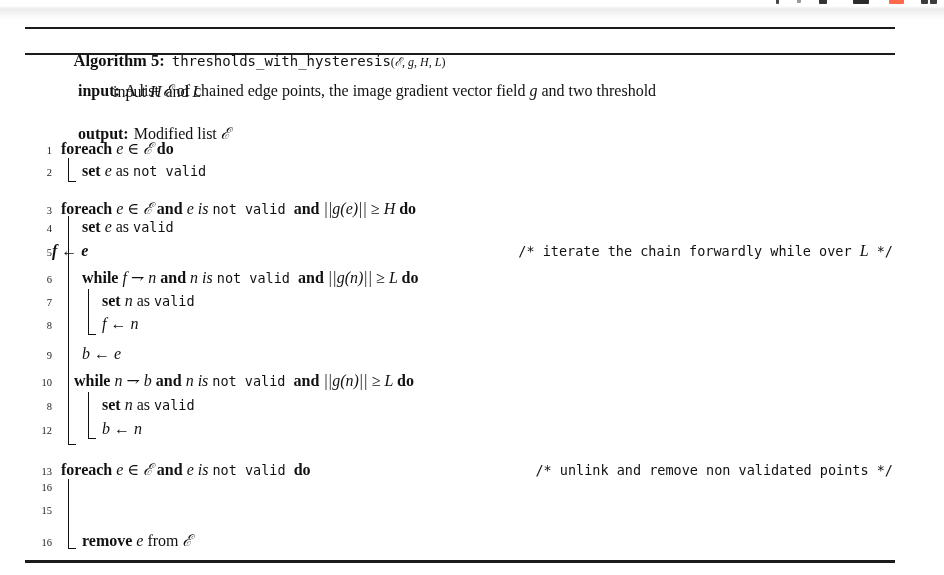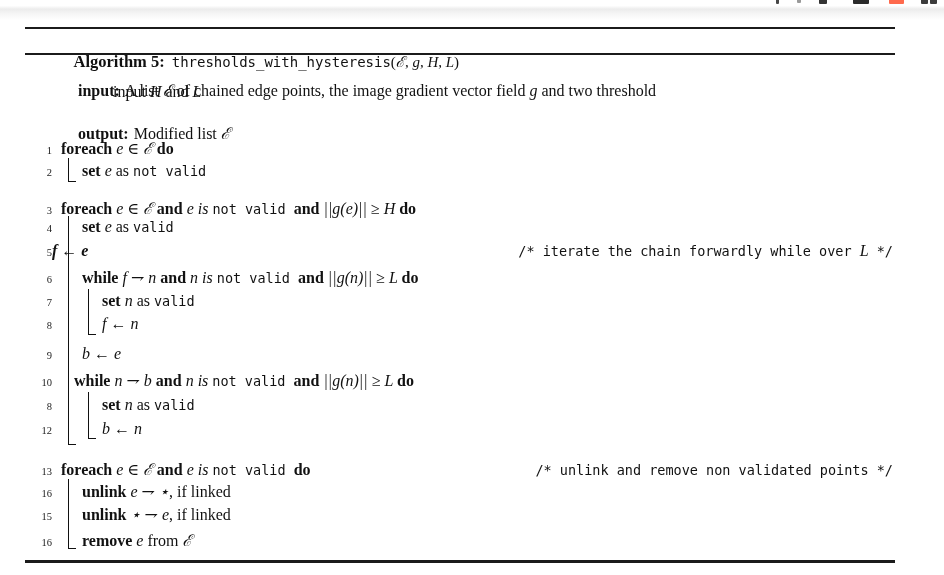--- a/index.html
+++ b/index.html
@@ -8,21 +8,21 @@
   .chrome-strip{position:absolute;top:0;left:0;width:944px;height:20px;
         background:linear-gradient(180deg,#ffffff 0%,#ffffff 28%,#ececec 46%,#f6f6f6 70%,#ffffff 100%);}
   .chrome-icon{position:absolute;top:0;border-radius:0 0 1px 1px;}
   .rule{position:absolute;left:25px;width:870px;background:#1b1b1b;}
   .rule-top{top:27px;height:2px;}
   .rule-mid{top:53px;height:2px;}
   .rule-bottom{top:560px;height:3px;}
   .title-row{position:absolute;left:57px;top:31px;font-size:16.5px;white-space:pre;}
   .t-label{font-weight:bold;margin-right:7px;}
   .t-name{font-family:"DejaVu Sans Mono","Liberation Mono",monospace;font-size:14px;}
-  .t-args{font-size:15px;}
+  .t-args{font-size:12px;}
   .io-line{position:absolute;font-size:16px;white-space:pre;}
   .io-input1{left:62px;top:61px;}
   .io-input2{left:113px;top:83px;}
   .io-output{left:62px;top:104px;}
   .io-label{font-weight:bold;margin-right:5px;}
   .code-line{position:absolute;left:28px;width:865px;height:20px;display:flex;
         align-items:baseline;font-size:16px;white-space:pre;}
   .line-num{flex:none;width:24px;text-align:right;font-size:10.5px;color:#222;}
   .line-content{white-space:pre;}
   .line-comment{margin-left:auto;white-space:pre;}
@@ -70,22 +70,22 @@
       <div class="code-line" style="top: 218px;"><span class="line-num">4</span><span class="line-content" style="margin-left: 30px;"><span class="s-b">set </span><span class="s-i">e</span><span class="s-r"> as </span><span class="s-t">valid</span></span></div>
       <div class="code-line" style="top: 242px;"><span class="line-num">5</span><span class="line-content" style=" font-weight: bold;"><span class="s-i">f ← e</span></span><span class="line-comment"><span class="s-t">/* iterate the chain forwardly while over </span><span class="s-i">L</span><span class="s-t"> */</span></span></div>
       <div class="code-line" style="top: 268px;"><span class="line-num">6</span><span class="line-content" style="margin-left: 30px;"><span class="s-b">while </span><span class="s-i">f ⇁ n </span><span class="s-b">and </span><span class="s-i">n is </span><span class="s-t">not valid </span><span class="s-b">and </span><span class="s-i">||g(n)|| ≥ L </span><span class="s-b">do</span></span></div>
       <div class="code-line" style="top: 292px;"><span class="line-num">7</span><span class="line-content" style="margin-left: 50px;"><span class="s-b">set </span><span class="s-i">n</span><span class="s-r"> as </span><span class="s-t">valid</span></span></div>
       <div class="code-line" style="top: 315px;"><span class="line-num">8</span><span class="line-content" style="margin-left: 50px;"><span class="s-i">f ← n</span></span></div>
       <div class="code-line" style="top: 345px;"><span class="line-num">9</span><span class="line-content" style="margin-left: 30px;"><span class="s-i">b ← e</span></span></div>
       <div class="code-line" style="top: 371px;"><span class="line-num">10</span><span class="line-content" style="margin-left: 22px;"><span class="s-b">while </span><span class="s-i">n ⇁ b </span><span class="s-b">and </span><span class="s-i">n is </span><span class="s-t">not valid </span><span class="s-b">and </span><span class="s-i">||g(n)|| ≥ L </span><span class="s-b">do</span></span></div>
       <div class="code-line" style="top: 396px;"><span class="line-num">8</span><span class="line-content" style="margin-left: 50px;"><span class="s-b">set </span><span class="s-i">n</span><span class="s-r"> as </span><span class="s-t">valid</span></span></div>
       <div class="code-line" style="top: 420px;"><span class="line-num">12</span><span class="line-content" style="margin-left: 50px;"><span class="s-i">b ← n</span></span></div>
       <div class="code-line" style="top: 458px;"><span class="line-num">13</span><span class="line-content" style="margin-left: 9px;"><span class="s-b">foreach </span><span class="s-i">e</span><span class="s-r"> ∈ </span><span class="s-i">ℰ</span><span class="s-b"> and </span><span class="s-i">e is </span><span class="s-t">not valid </span><span class="s-b">do</span></span><span class="line-comment"><span class="s-t">/* unlink and remove non validated points */</span></span></div>
-      <div class="code-line" style="top: 482px;"><span class="line-num">16</span><span class="line-content" style="margin-left: 30px;"><span class="s-b">unlink </span><span class="s-i">e ⇁ ⋆</span><span class="s-r">, if linked</span></span></div>
-      <div class="code-line" style="top: 505px;"><span class="line-num">15</span><span class="line-content" style="margin-left: 30px;"><span class="s-b">unlink </span><span class="s-i">⋆ ⇁ e</span><span class="s-r">, if linked</span></span></div>
+      <div class="code-line" style="top: 482px;"><span class="line-num">16</span></div>
+      <div class="code-line" style="top: 505px;"><span class="line-num">15</span></div>
       <div class="code-line" style="top: 529px;"><span class="line-num">16</span><span class="line-content" style="margin-left: 30px;"><span class="s-b">remove </span><span class="s-i">e</span><span class="s-r"> from </span><span class="s-i">ℰ</span></span></div>
     </div>
   <div id="brackets">
       <div class="bracket" style="left: 68px; top: 158px; height: 23px;"></div>
       <div class="bracket" style="left: 68px; top: 216px; height: 228px;"></div>
       <div class="bracket" style="left: 88px; top: 289px; height: 45px;"></div>
       <div class="bracket" style="left: 88px; top: 392px; height: 46px;"></div>
       <div class="bracket" style="left: 68px; top: 479px; height: 69px;"></div>
     </div>
 

